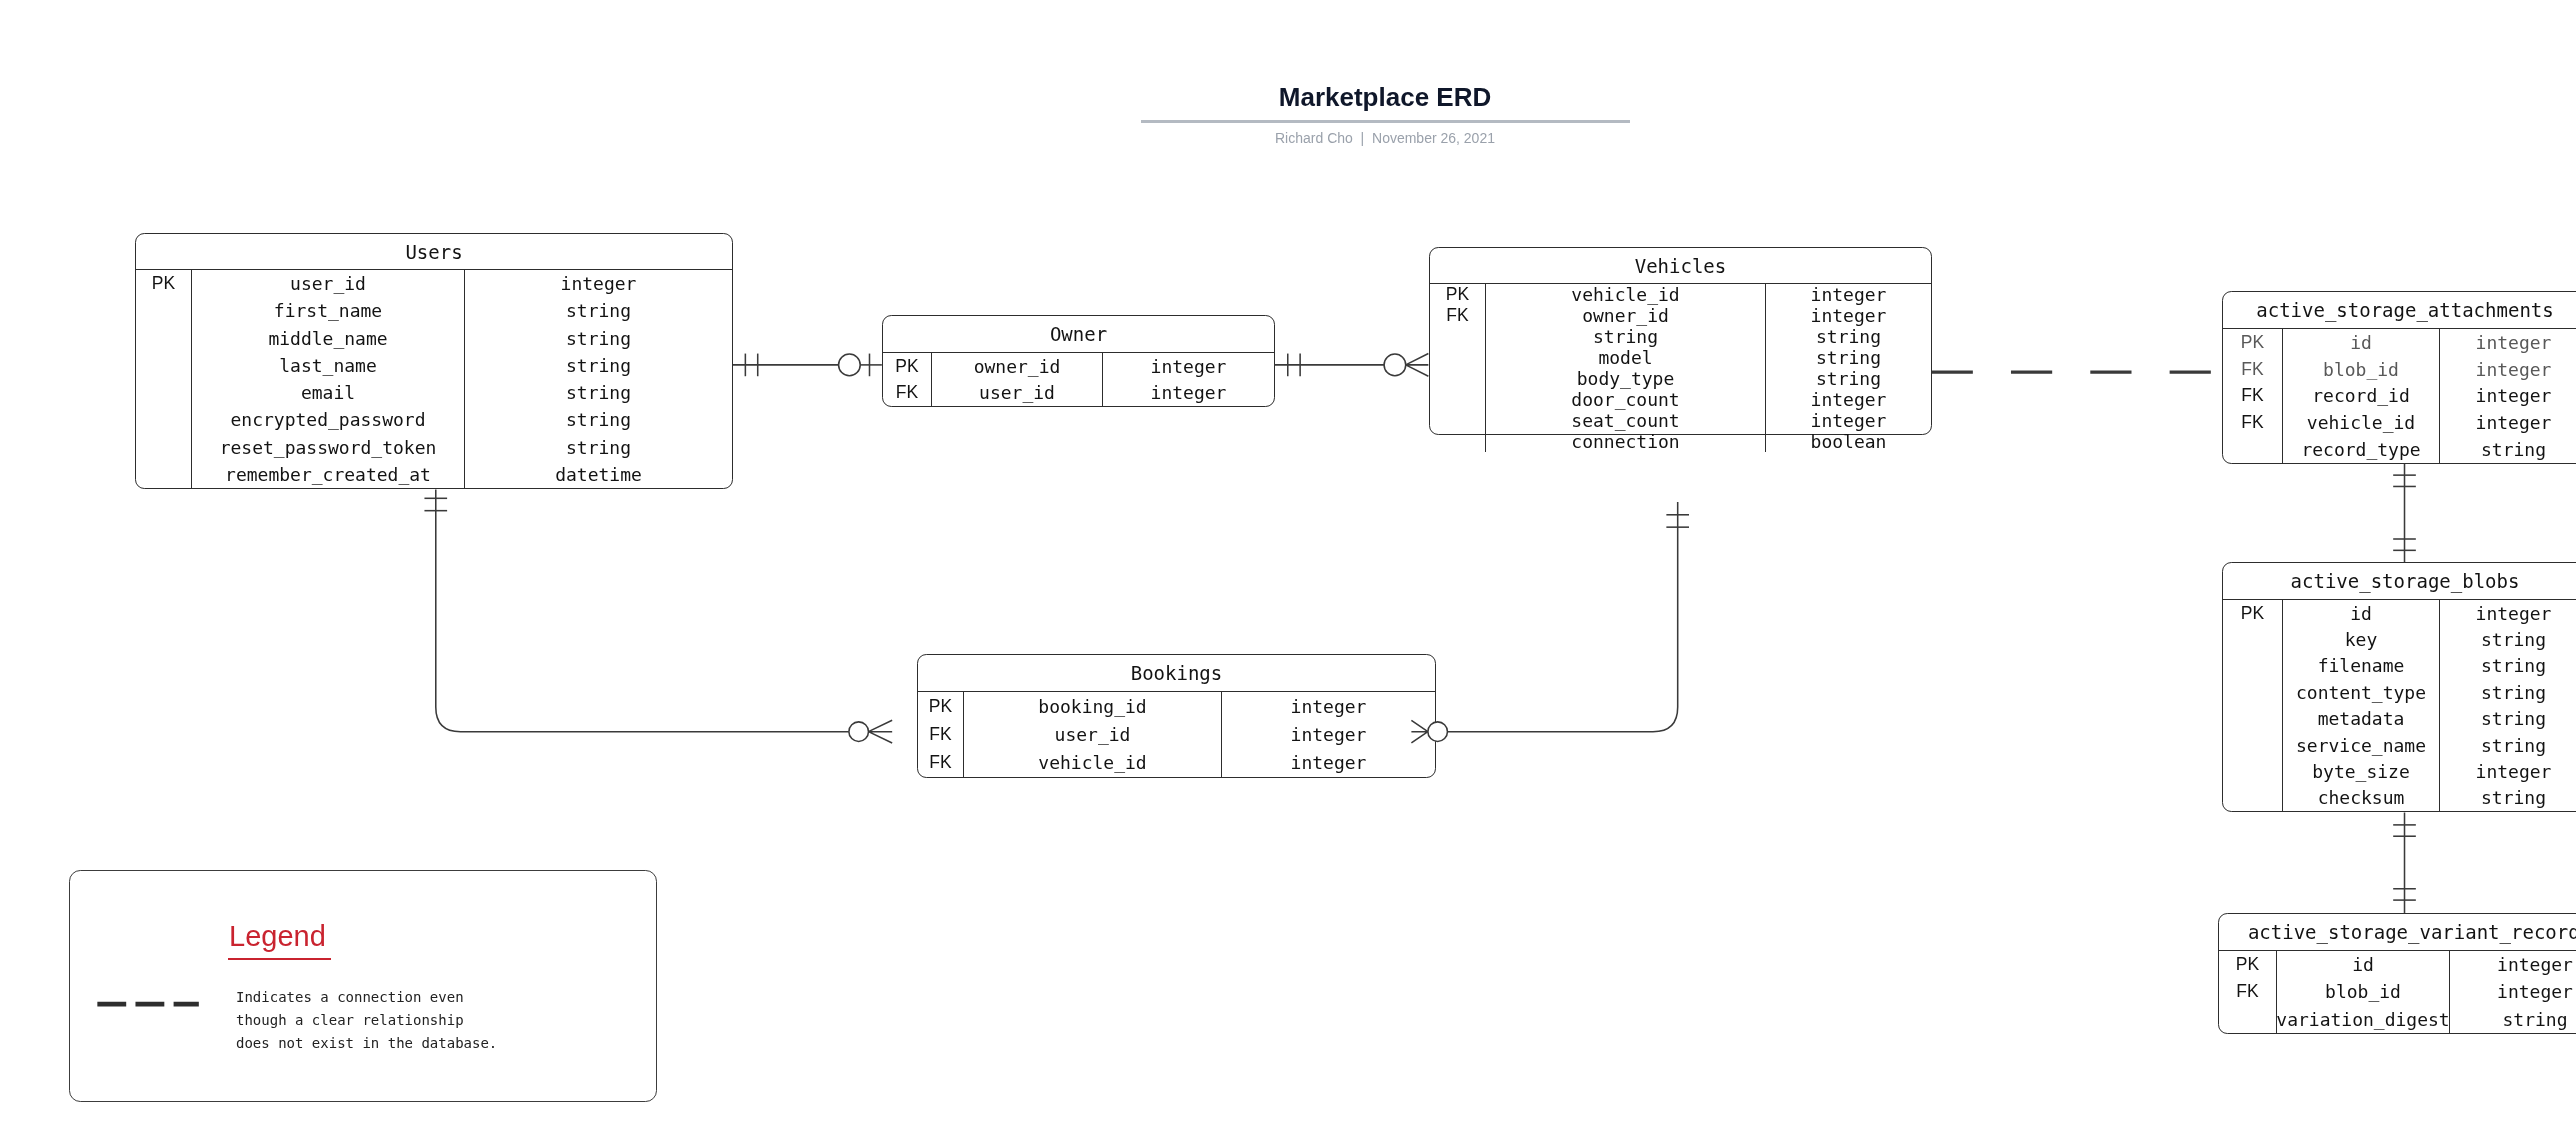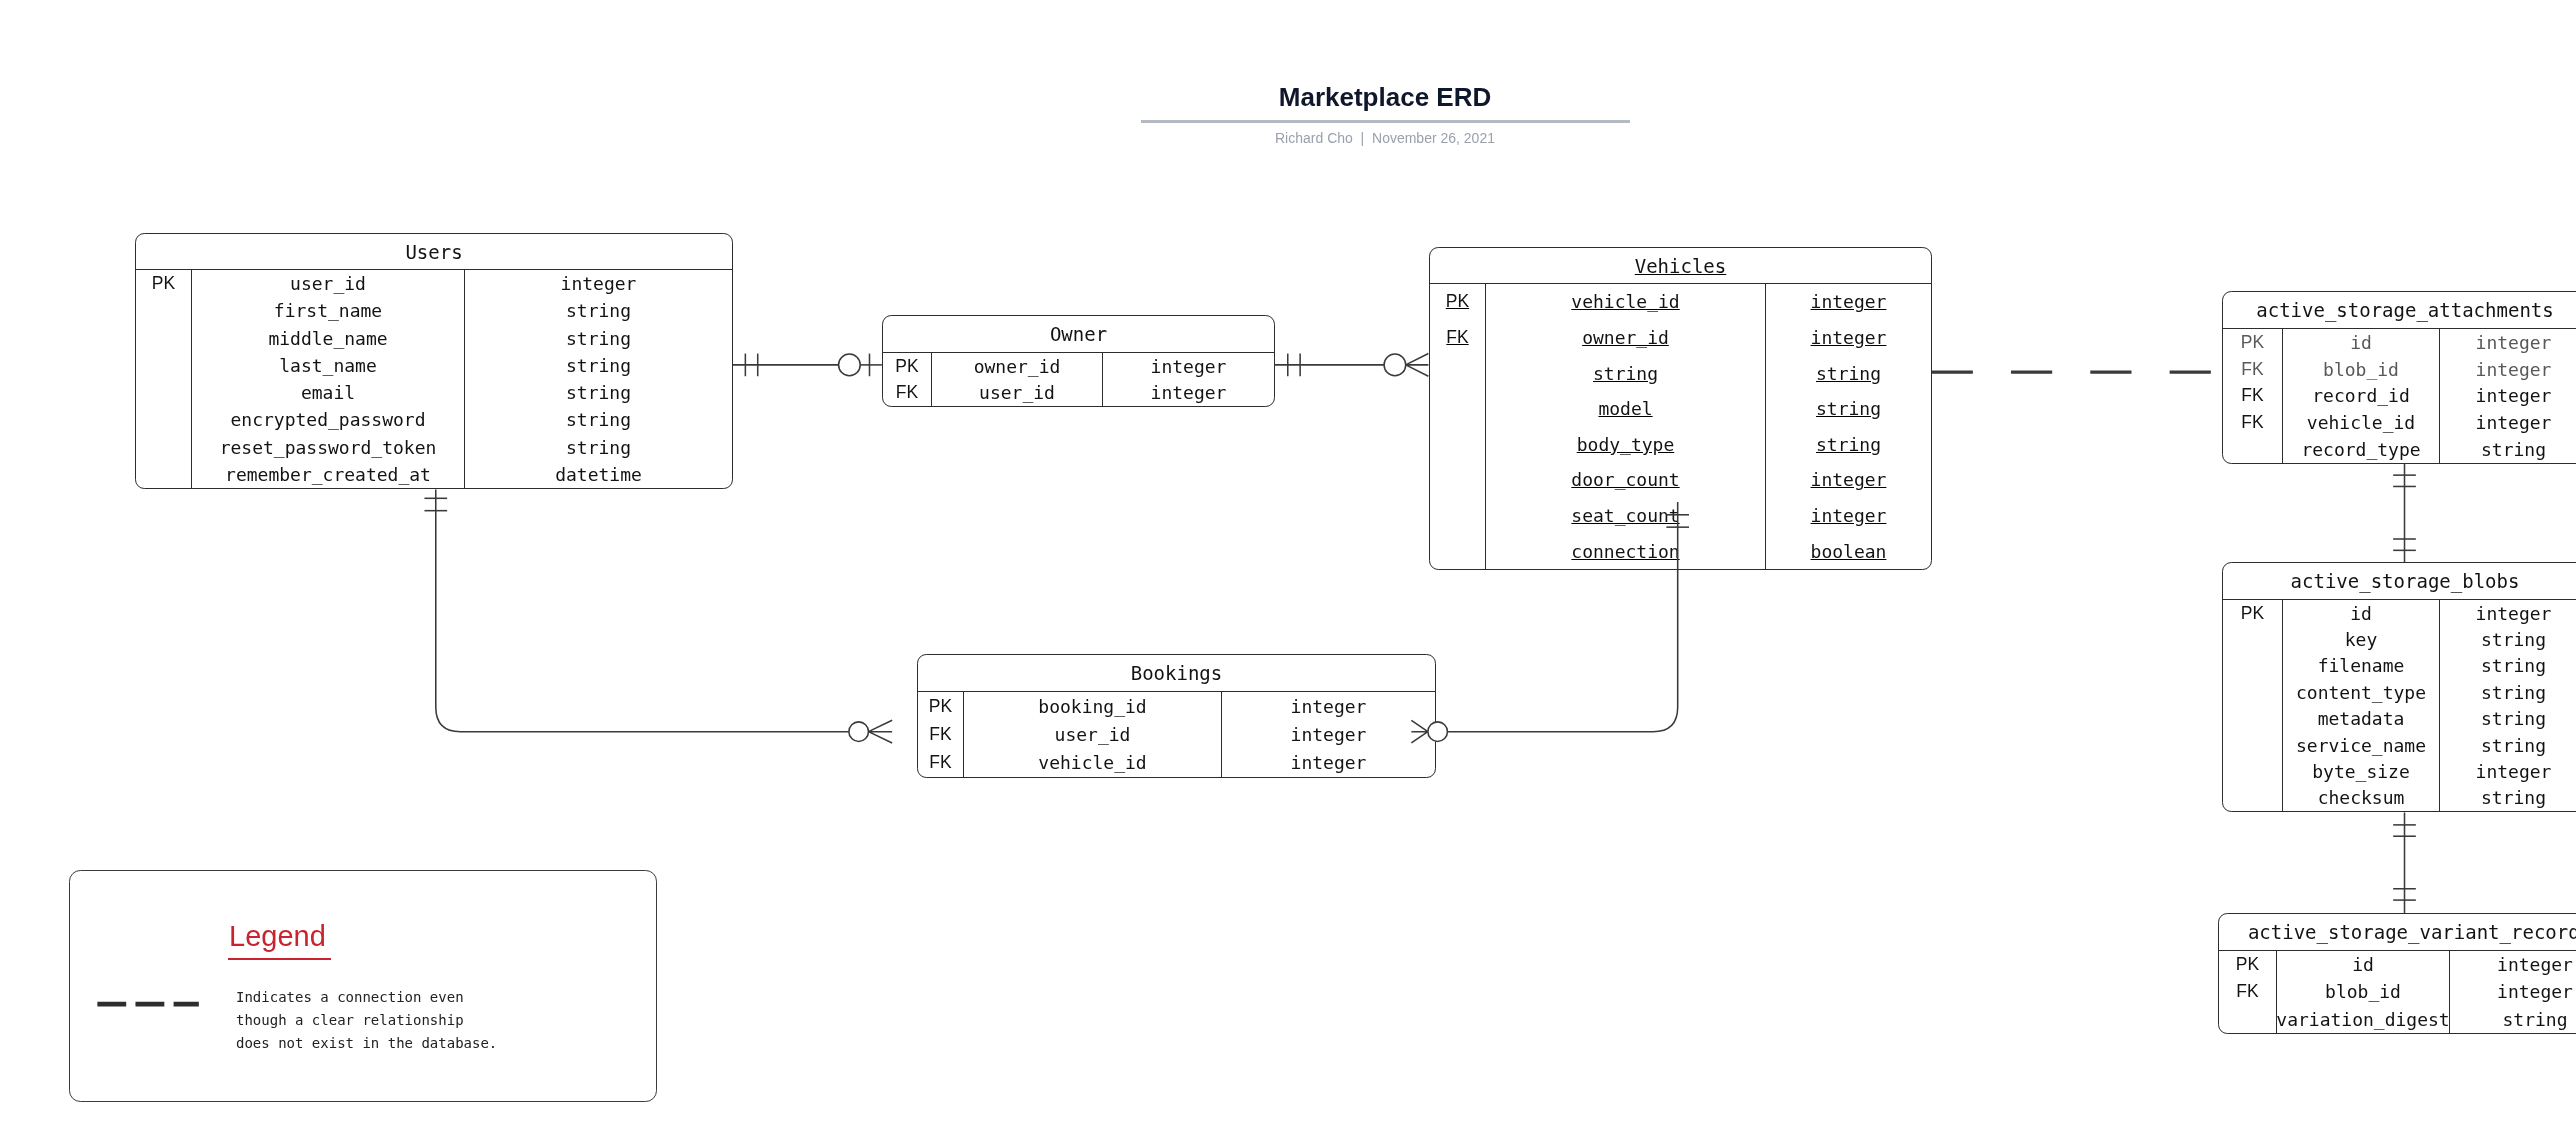--- a/index.html
+++ b/index.html
@@ -109,21 +109,21 @@
       </div>
 
       <div class="t-row">
         <div class="c key">FK</div>
         <div class="c name">user_id</div>
         <div class="c type">integer</div>
       </div>
     </div>
   </div>
 
-  <div class="table" style="left:1429px;top:247px;width:503px;height:323px;text-decoration:underline;--th:35px;--w1:55px;--w2:280px;">
+  <div class="table" style="left:1429px;top:247px;width:503px;height:188px;--th:35px;--w1:55px;--w2:280px;">
     <div class="t-title">Vehicles</div>
     <div class="t-body">
       <div class="t-row">
         <div class="c key">PK</div>
         <div class="c name">vehicle_id</div>
         <div class="c type">integer</div>
       </div>
 
       <div class="t-row">
         <div class="c key">FK</div>

